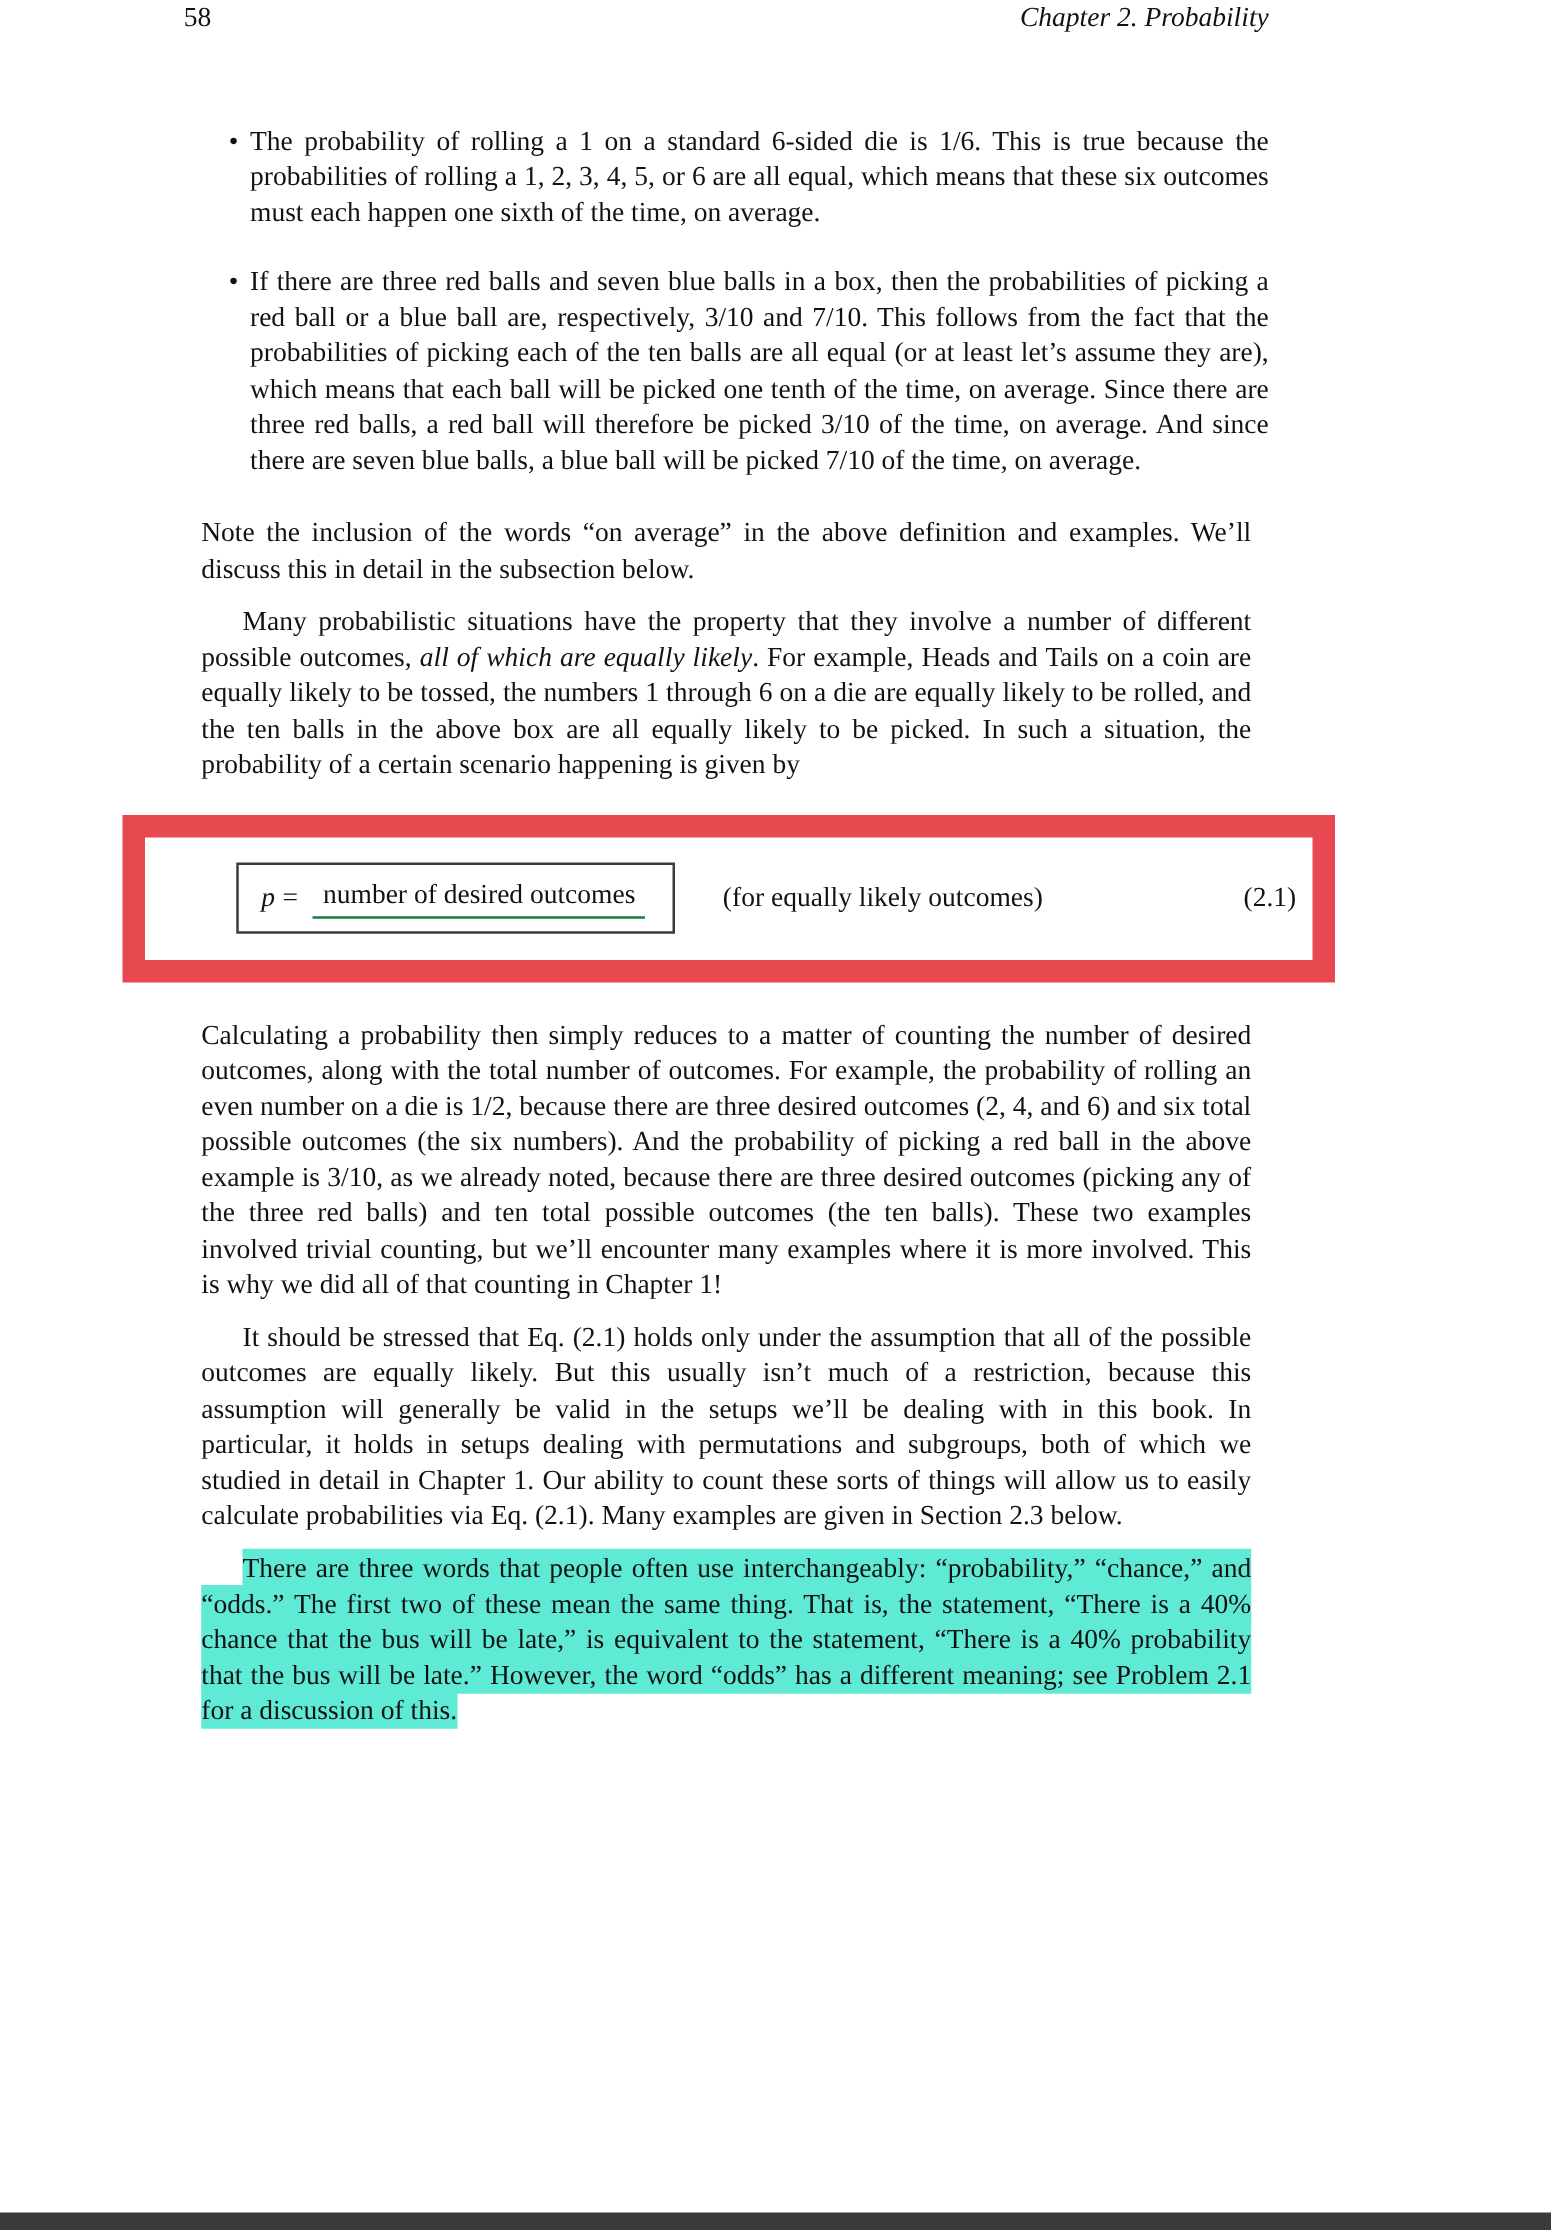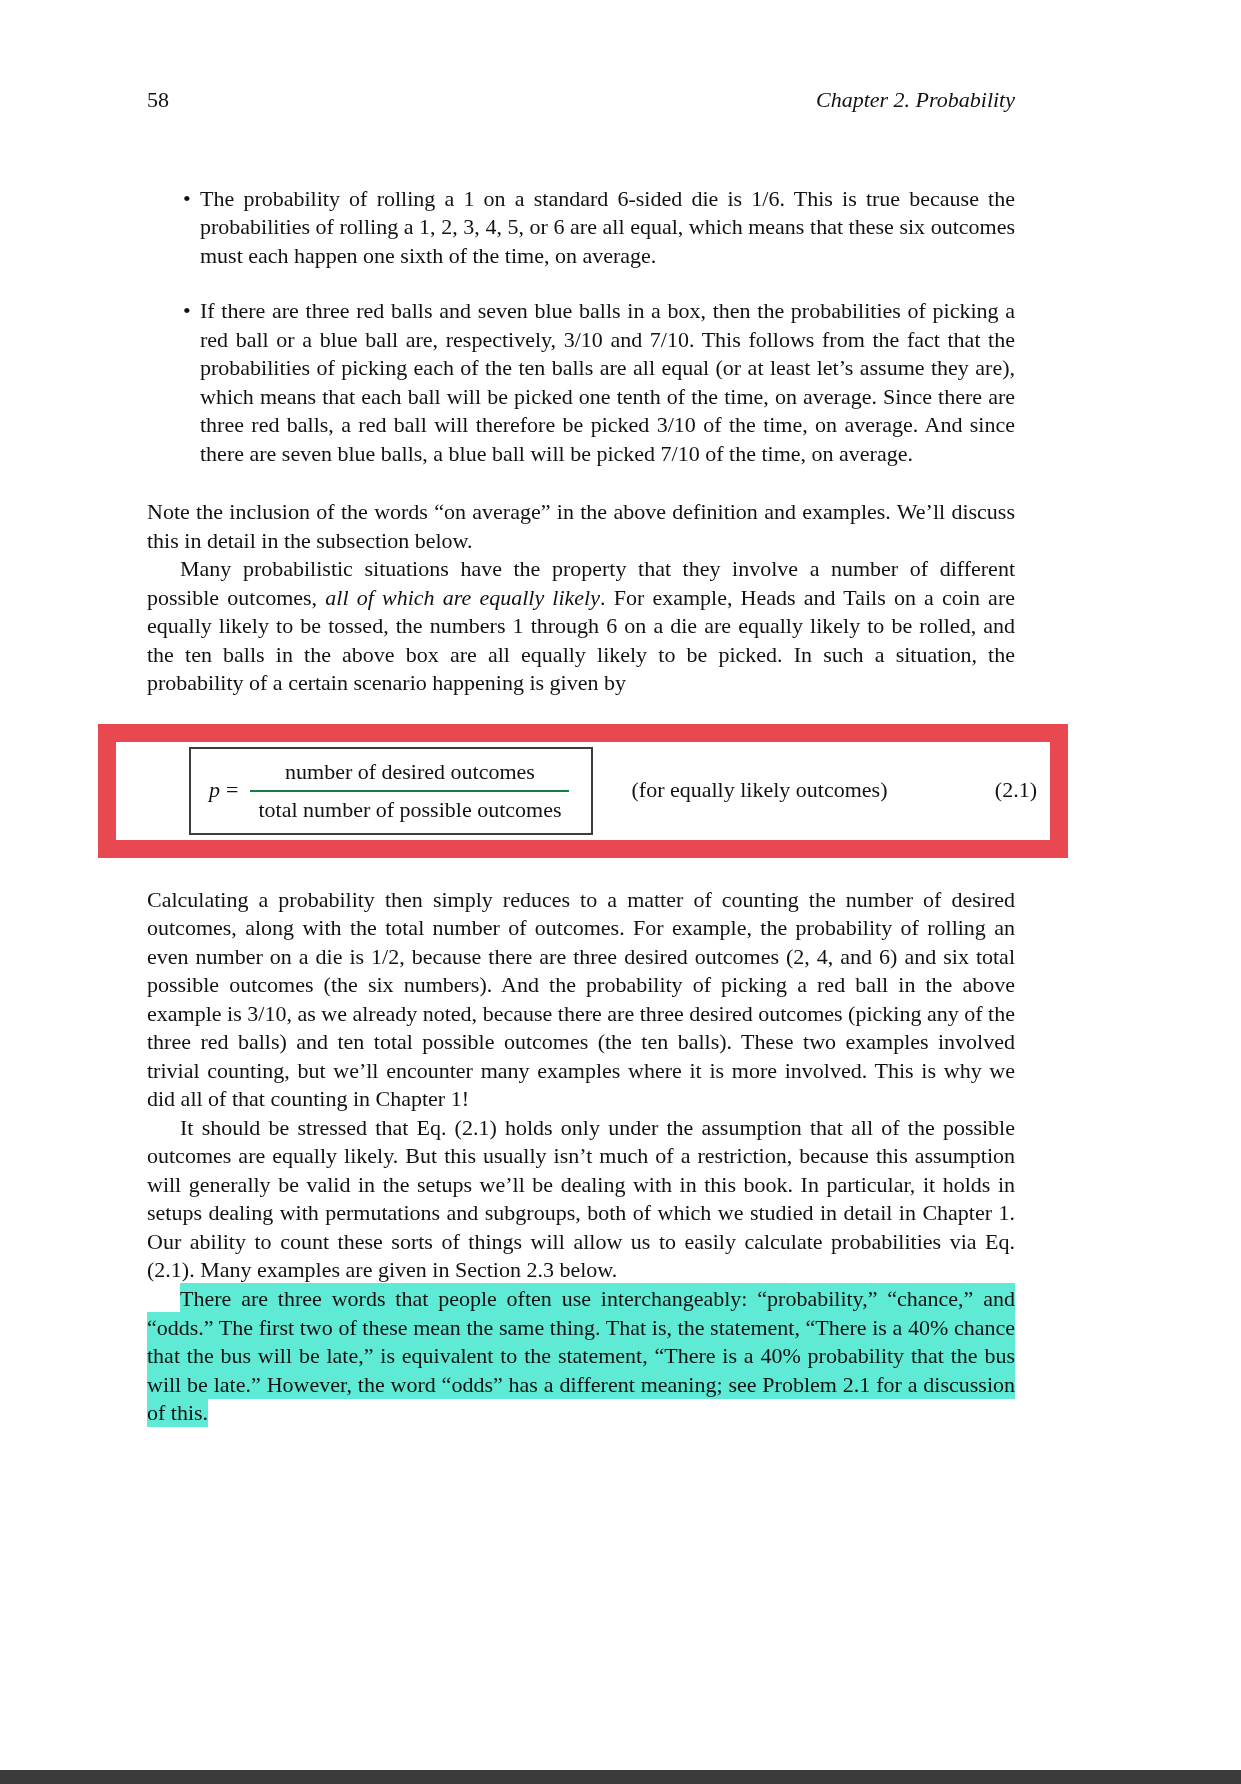--- a/index.html
+++ b/index.html
@@ -13,21 +13,20 @@
     position: relative;
     overflow: hidden;
     font-family: "Liberation Serif", "DejaVu Serif", serif;
     color: #121212;
   }
   .page-content {
     position: absolute;
     left: 147px;
     top: 0;
     width: 868px;
-    padding-top: 86px;
     font-size: 22px;
     line-height: 28.5px;
   }
   .running-header {
     display: flex;
     justify-content: space-between;
     align-items: baseline;
   }
   .chapter-title { font-style: italic; }
 
@@ -42,21 +41,21 @@
     text-align: justify;
   }
   .bullet-list li + li { margin-top: 27px; }
   .bullet-marker {
     position: absolute;
     left: 36px;
     top: 0;
   }
 
   .para {
-    margin: 0;
+    margin: 14px;
     text-align: justify;
   }
   .para.indent { text-indent: 33px; }
 
   
   .eq-annotation {
     margin: 26px 0 28px -49px;
     width: 970px;
     background: #e84950;
     padding: 18px;
@@ -138,21 +137,20 @@
 
   <p class="para indent"><span>Many probabilistic situations have the property that they involve a number of different possible outcomes, </span><i>all of which are equally likely</i><span>.  For example, Heads and Tails on a coin are equally likely to be tossed, the numbers 1 through 6 on a die are equally likely to be rolled, and the ten balls in the above box are all equally likely to be picked.  In such a situation, the probability of a certain scenario happening is given by</span></p>
 
   <div class="eq-annotation">
     <div class="eq-inner">
       <div class="eq-box">
         <span class="eq-p">p</span>
         <span class="eq-rel">=</span>
         <span class="frac">
           <span class="num">number of desired outcomes</span>
-          <span class="den">total number of possible outcomes</span>
         </span>
       </div>
       <span class="eq-condition">(for equally likely outcomes)</span>
       <span class="eq-tag">(2.1)</span>
     </div>
   </div>
 
   <p class="para">Calculating a probability then simply reduces to a matter of counting the number of desired outcomes, along with the total number of outcomes.  For example, the probability of rolling an even number on a die is 1/2, because there are three desired outcomes (2, 4, and 6) and six total possible outcomes (the six numbers).  And the probability of picking a red ball in the above example is 3/10, as we already noted, because there are three desired outcomes (picking any of the three red balls) and ten total possible outcomes (the ten balls).  These two examples involved trivial counting, but we’ll encounter many examples where it is more involved.  This is why we did all of that counting in Chapter 1!</p>
 
   <p class="para indent">It should be stressed that Eq. (2.1) holds only under the assumption that all of the possible outcomes are equally likely. But this usually isn’t much of a restriction, because this assumption will generally be valid in the setups we’ll be dealing with in this book. In particular, it holds in setups dealing with permutations and subgroups, both of which we studied in detail in Chapter 1. Our ability to count these sorts of things will allow us to easily calculate probabilities via Eq. (2.1). Many examples are given in Section 2.3 below.</p>

